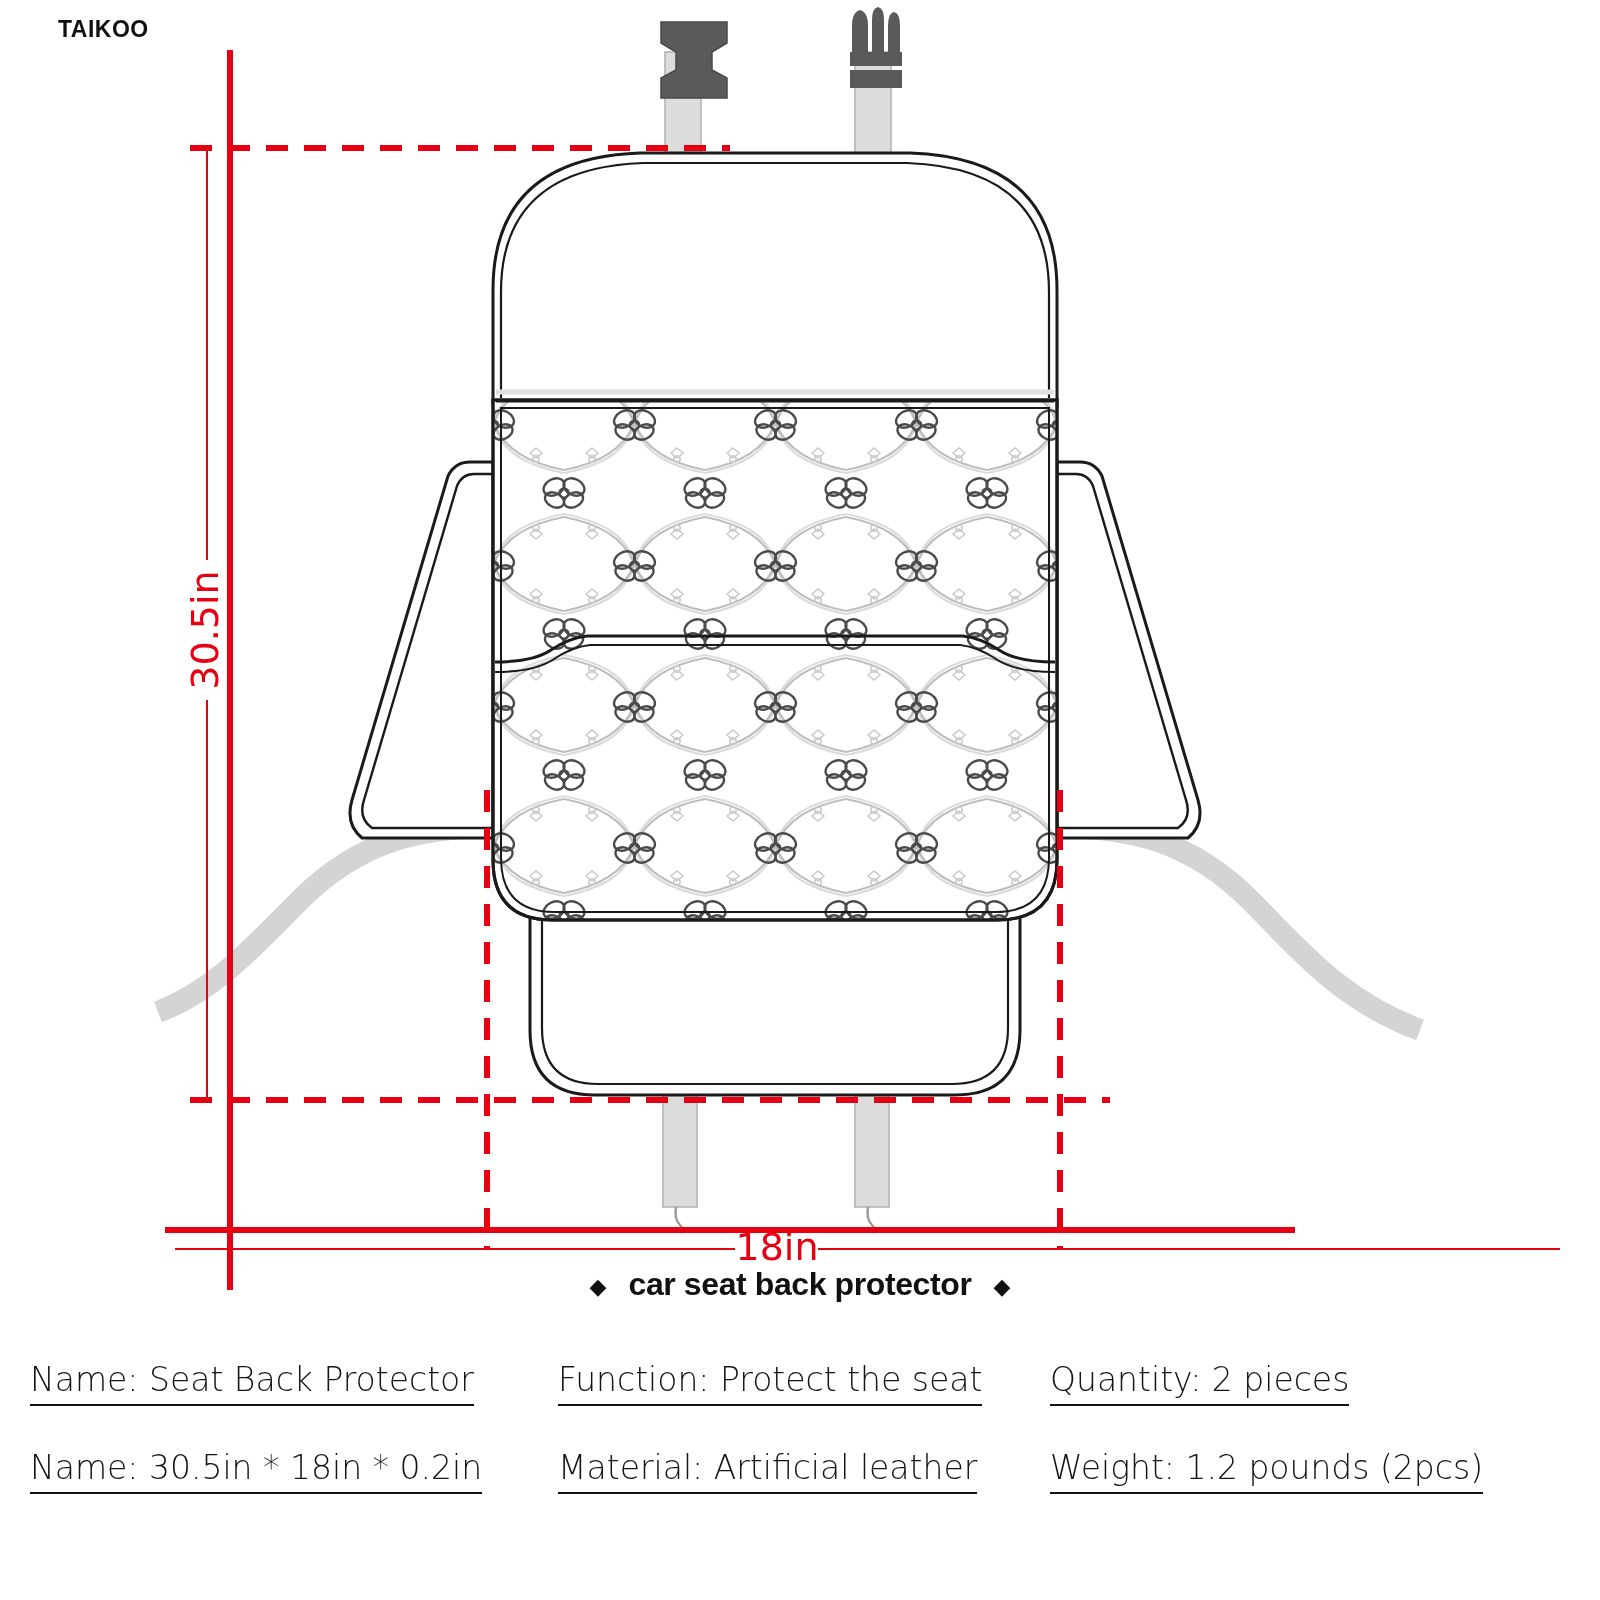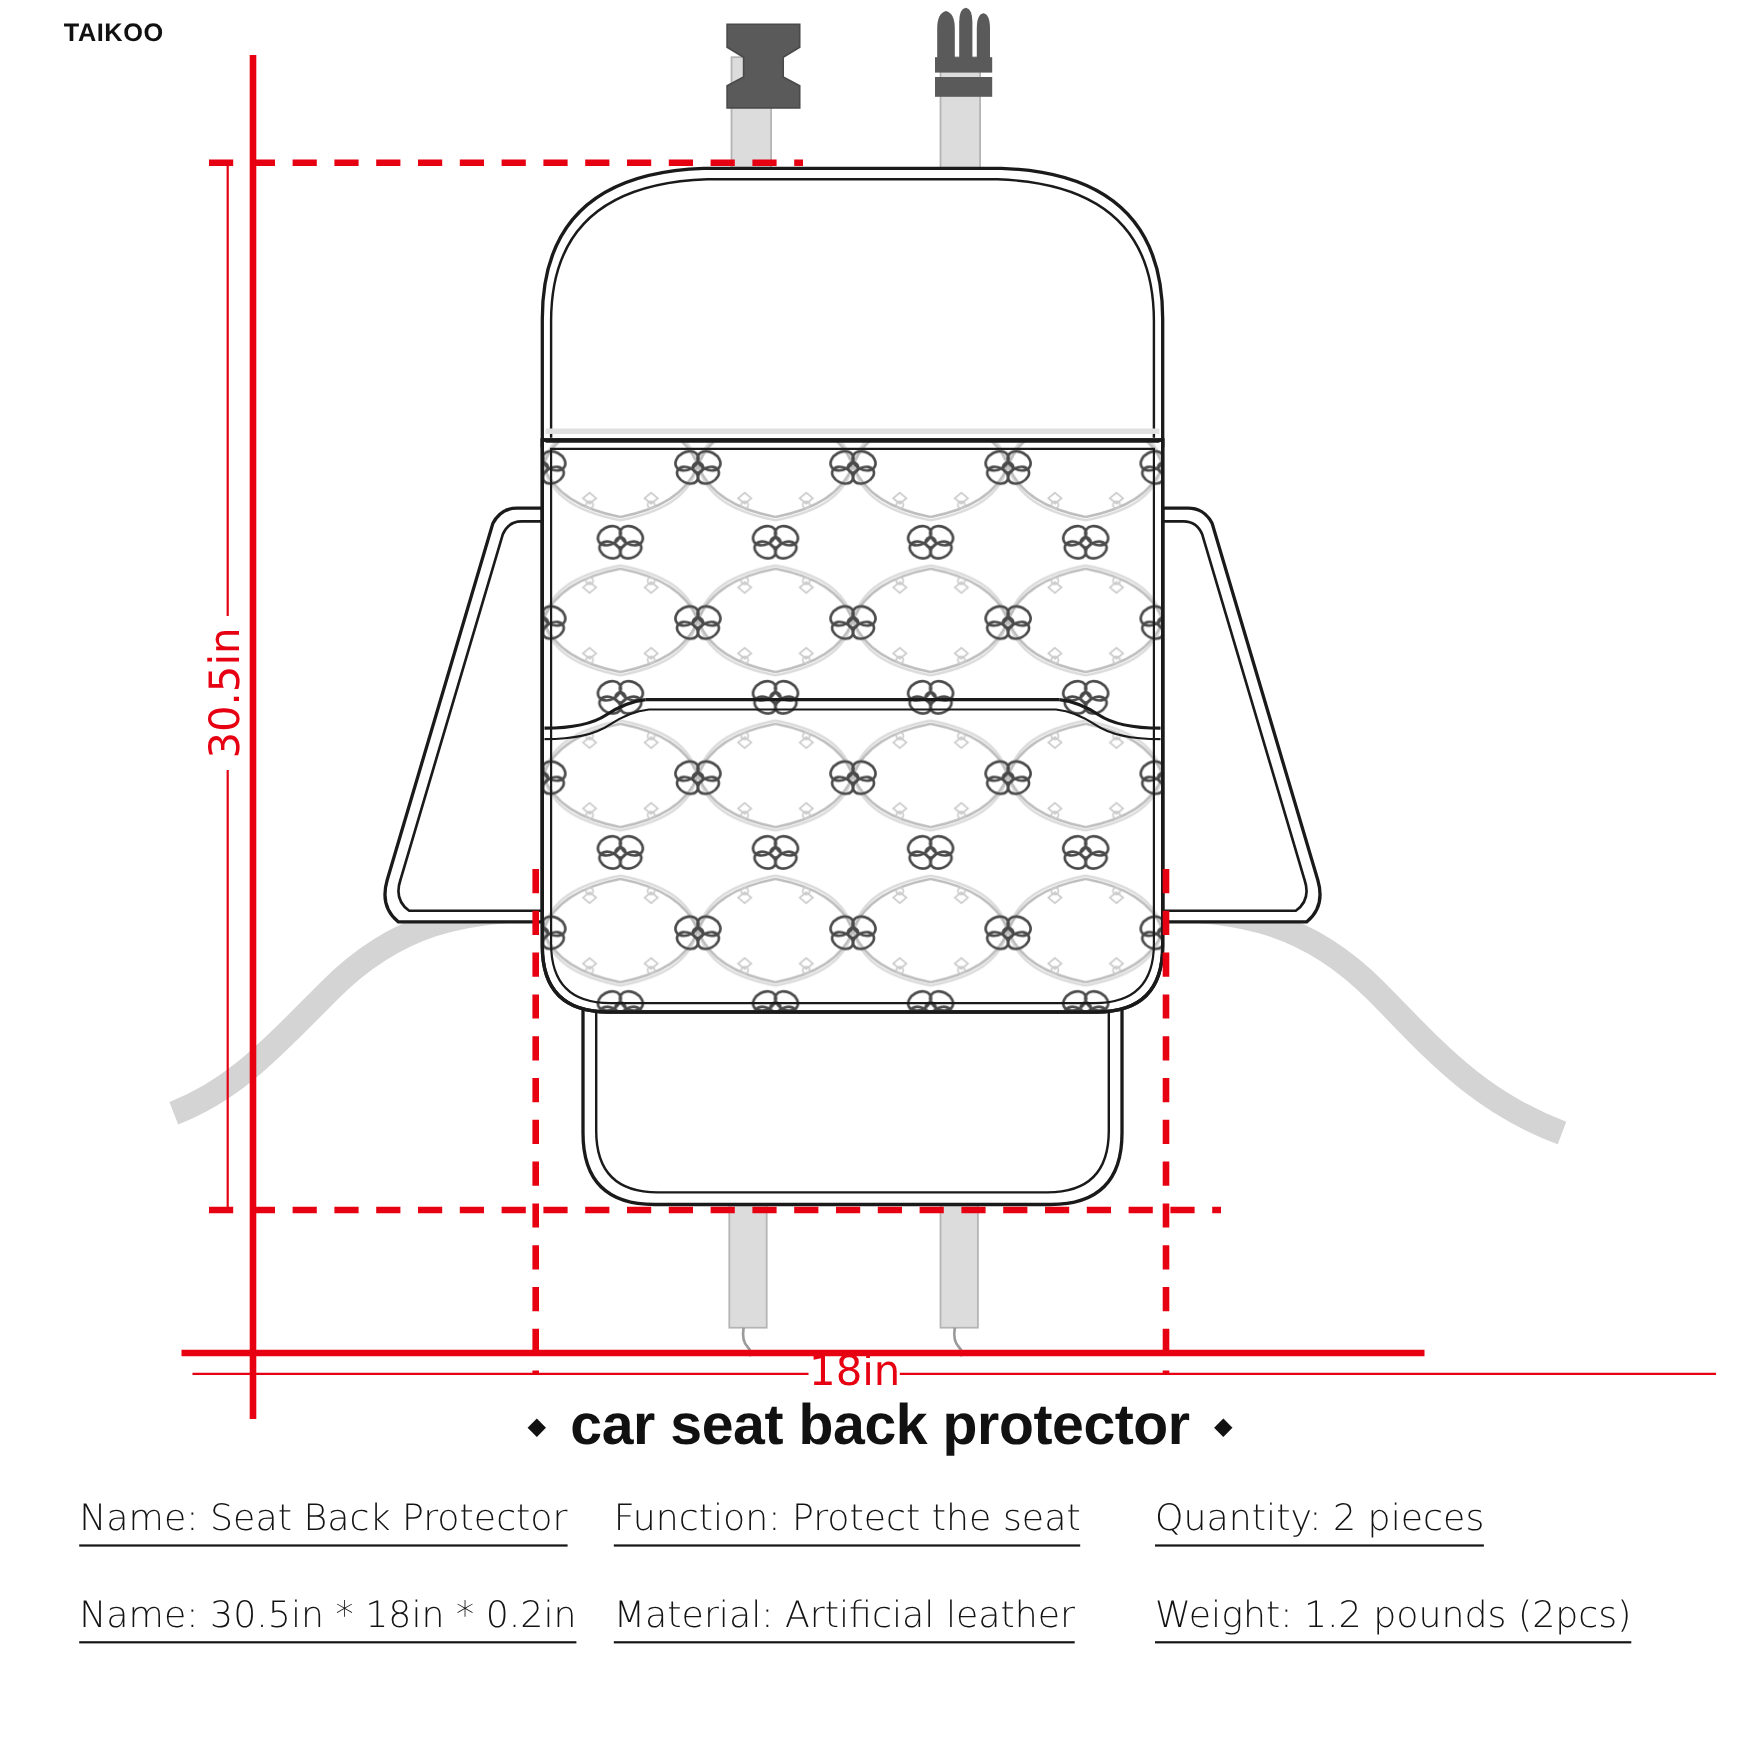--- a/index.html
+++ b/index.html
@@ -56,41 +56,41 @@
   }
   #product-title-row .diamond {
     font-size: 22px;
     color: #111111;
     line-height: 1;
     transform: translateY(2px);
   }
   #product-title-text {
     font-family: "Liberation Sans", sans-serif;
     font-weight: bold;
-    font-size: 52px;
+    font-size: 32px;
     color: #111111;
     white-space: nowrap;
     letter-spacing: -0.4px;
   }
 
   
   #specs {
     position: absolute;
     left: 0;
     top: 1360px;
     width: 1600px;
     display: flex;
     justify-content: flex-start;
   }
   .spec-col {
     display: flex;
     flex-direction: column;
     gap: 42px;
   }
-  .spec-col.c1 { width: 530px; padding-left: 72px; box-sizing: border-box; }
+  .spec-col.c1 { width: 530px; padding-left: 30px; box-sizing: border-box; }
   .spec-col.c2 { width: 510px; padding-left: 28px; box-sizing: border-box; }
   .spec-col.c3 { width: 560px; padding-left: 10px; box-sizing: border-box; }
 
   .spec-line {
     font-family: "DejaVu Sans", sans-serif;
     font-weight: 300;
     font-size: 33px;
     color: #141414;
     white-space: nowrap;
     border-bottom: 2px solid #141414;

